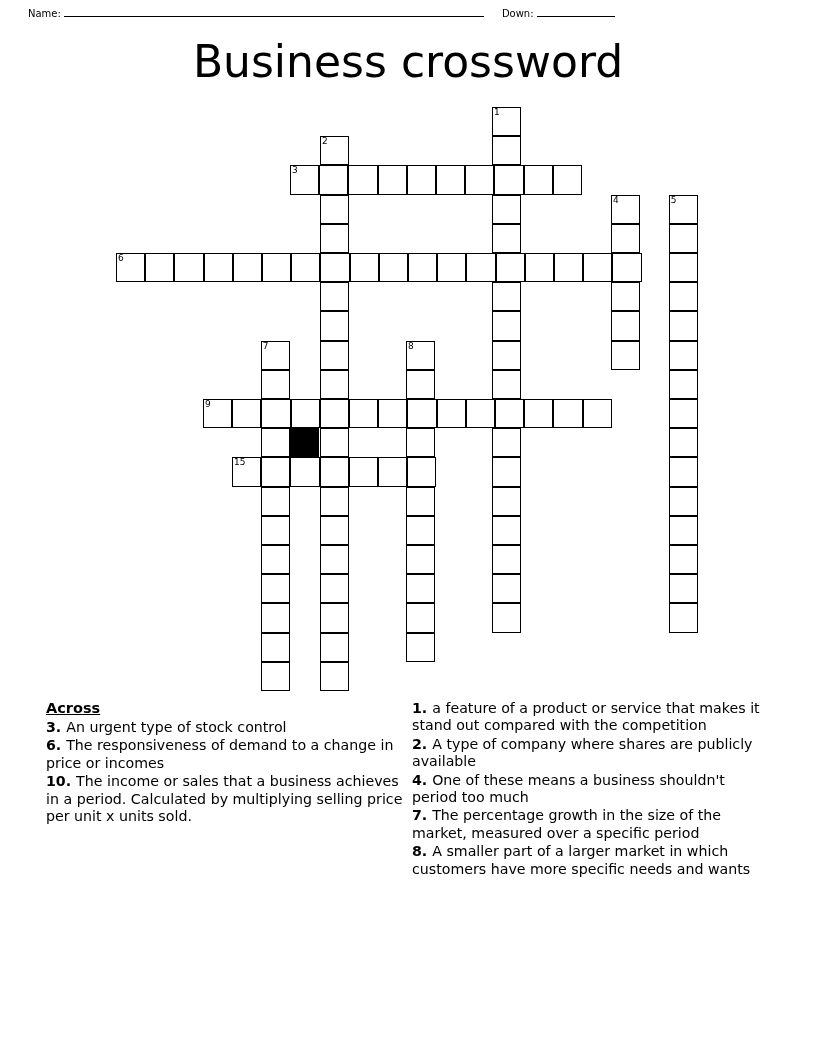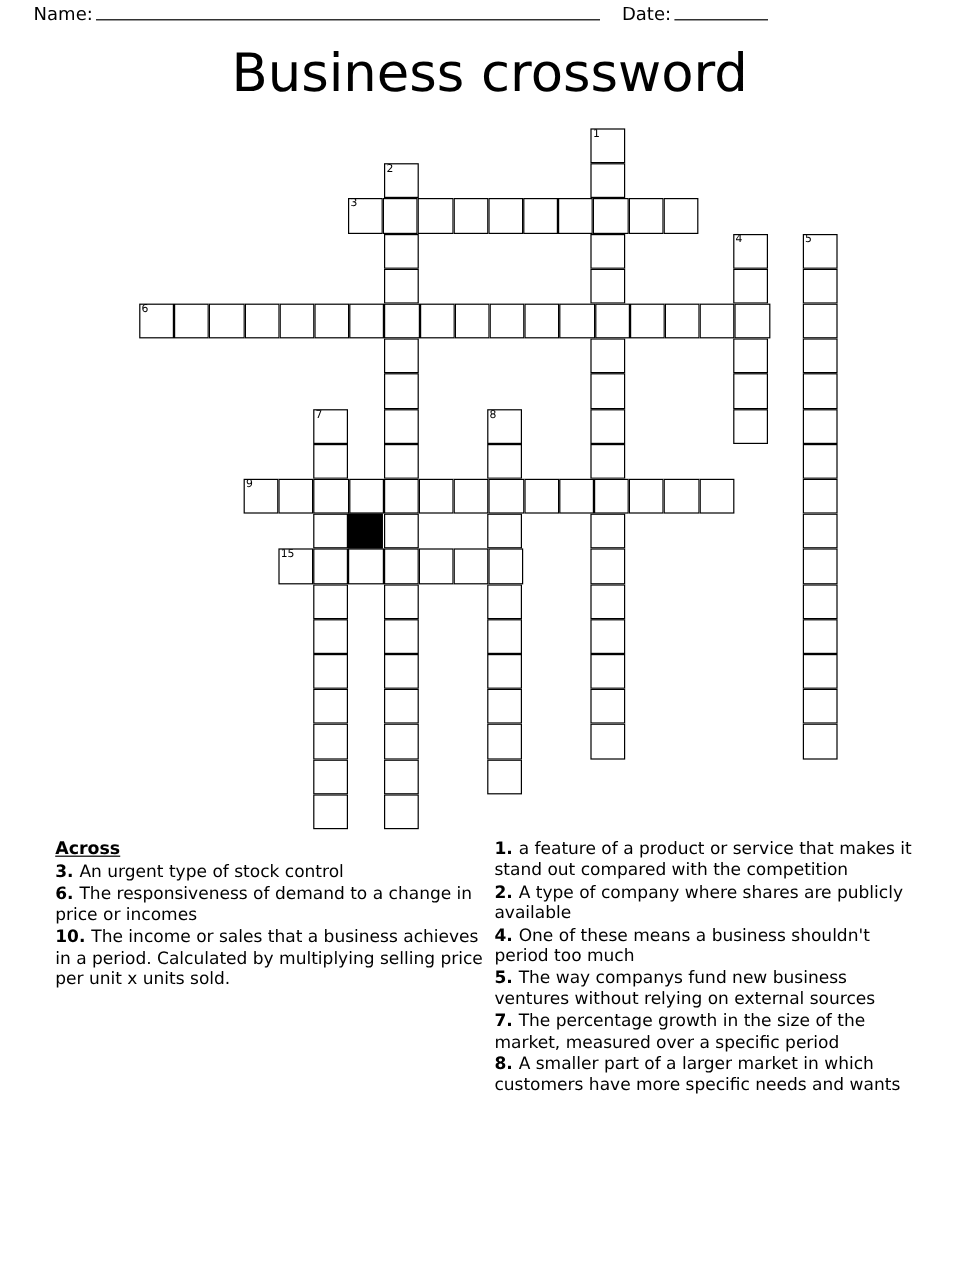--- a/index.html
+++ b/index.html
@@ -24,21 +24,21 @@
     width: 816px;
     height: 26px;
     display: flex;
     align-items: baseline;
     padding: 0 28px;
     box-sizing: border-box;
     font-size: 15px;
   }
   .field-label {
     white-space: nowrap;
-    font-size: 15px;
+    font-size: 10px;
   }
   .rule {
     display: inline-block;
     border-bottom: 1px solid #000;
     height: 14px;
     margin-left: 3px;
   }
   .rule-name { width: 420px; }
   .spacer-gap { flex: 0 0 18px; }
   .rule-date { width: 78px; }
@@ -116,21 +116,21 @@
     font-weight: bold;
   }
 </style>
 </head>
 <body>
 
 <div class="header">
   <span class="field-label">Name:</span>
   <span class="rule rule-name"></span>
   <span class="spacer-gap"></span>
-  <span class="field-label">Date:</span>
+  <span class="field-label">Down:</span>
   <span class="rule rule-date"></span>
 </div>
 
 <div class="title">Business crossword</div>
 
 <div id="grid">
     <div class="cell" style="left: 492.096px; top: 107px; width: 29.2px; height: 29.2px;">
       <span class="num">1</span>
     </div>
     <div class="cell" style="left: 492.096px; top: 136.2px; width: 29.2px; height: 29.2px;"></div>
@@ -290,18 +290,17 @@
         <div class="clue"><span class="cnum">3. </span><span>An urgent type of stock control</span></div>
         <div class="clue"><span class="cnum">6. </span><span>The responsiveness of demand to a change in price or incomes</span></div>
         <div class="clue"><span class="cnum">10. </span><span>The income or sales that a business achieves in a period. Calculated by multiplying selling price per unit x units sold.</span></div>
       </div>
   </div>
   <div class="clue-col right">
     <div id="down-list">
         <div class="clue"><span class="cnum">1. </span><span>a feature of a product or service that makes it stand out compared with the competition</span></div>
         <div class="clue"><span class="cnum">2. </span><span>A type of company where shares are publicly available</span></div>
         <div class="clue"><span class="cnum">4. </span><span>One of these means a business shouldn't period too much</span></div>
-        <div class="clue"><span class="cnum">5. </span><span>The way companys fund new business ventures without relying on external sources</span></div>
         <div class="clue"><span class="cnum">7. </span><span>The percentage growth in the size of the market, measured over a specific period</span></div>
         <div class="clue"><span class="cnum">8. </span><span>A smaller part of a larger market in which customers have more specific needs and wants</span></div>
       </div>
   </div>
 </div>
 
 </body></html>

